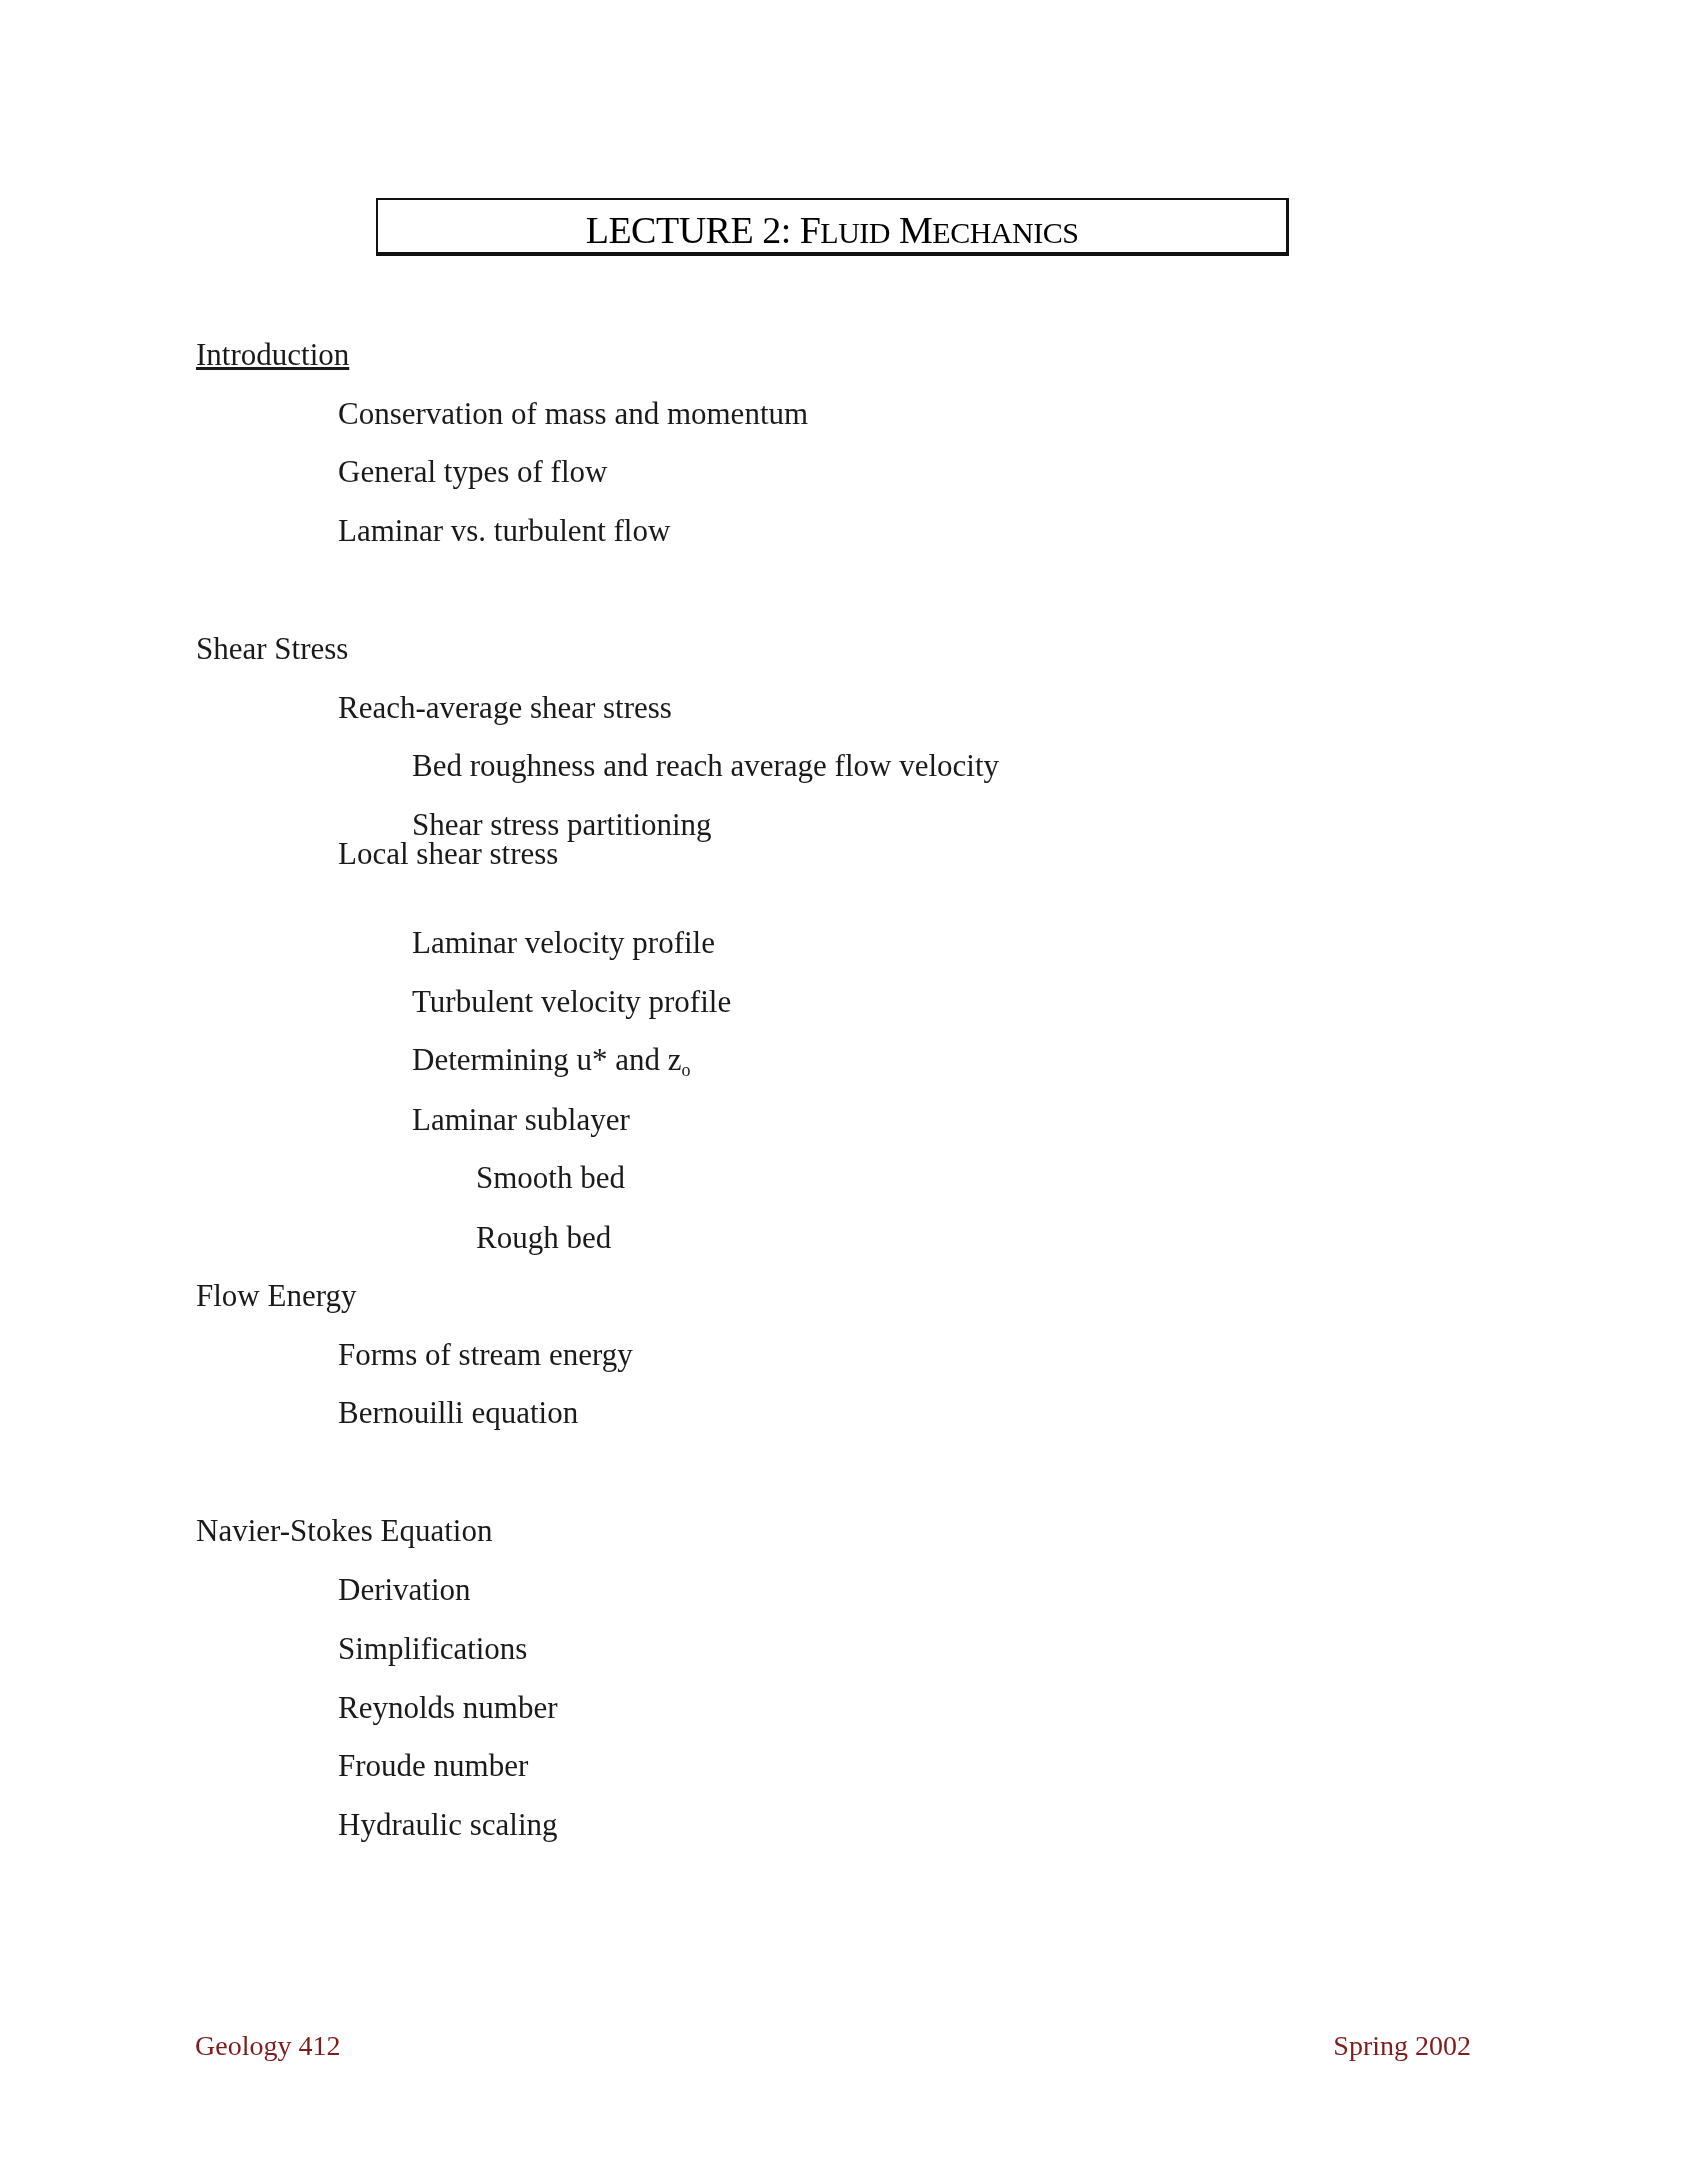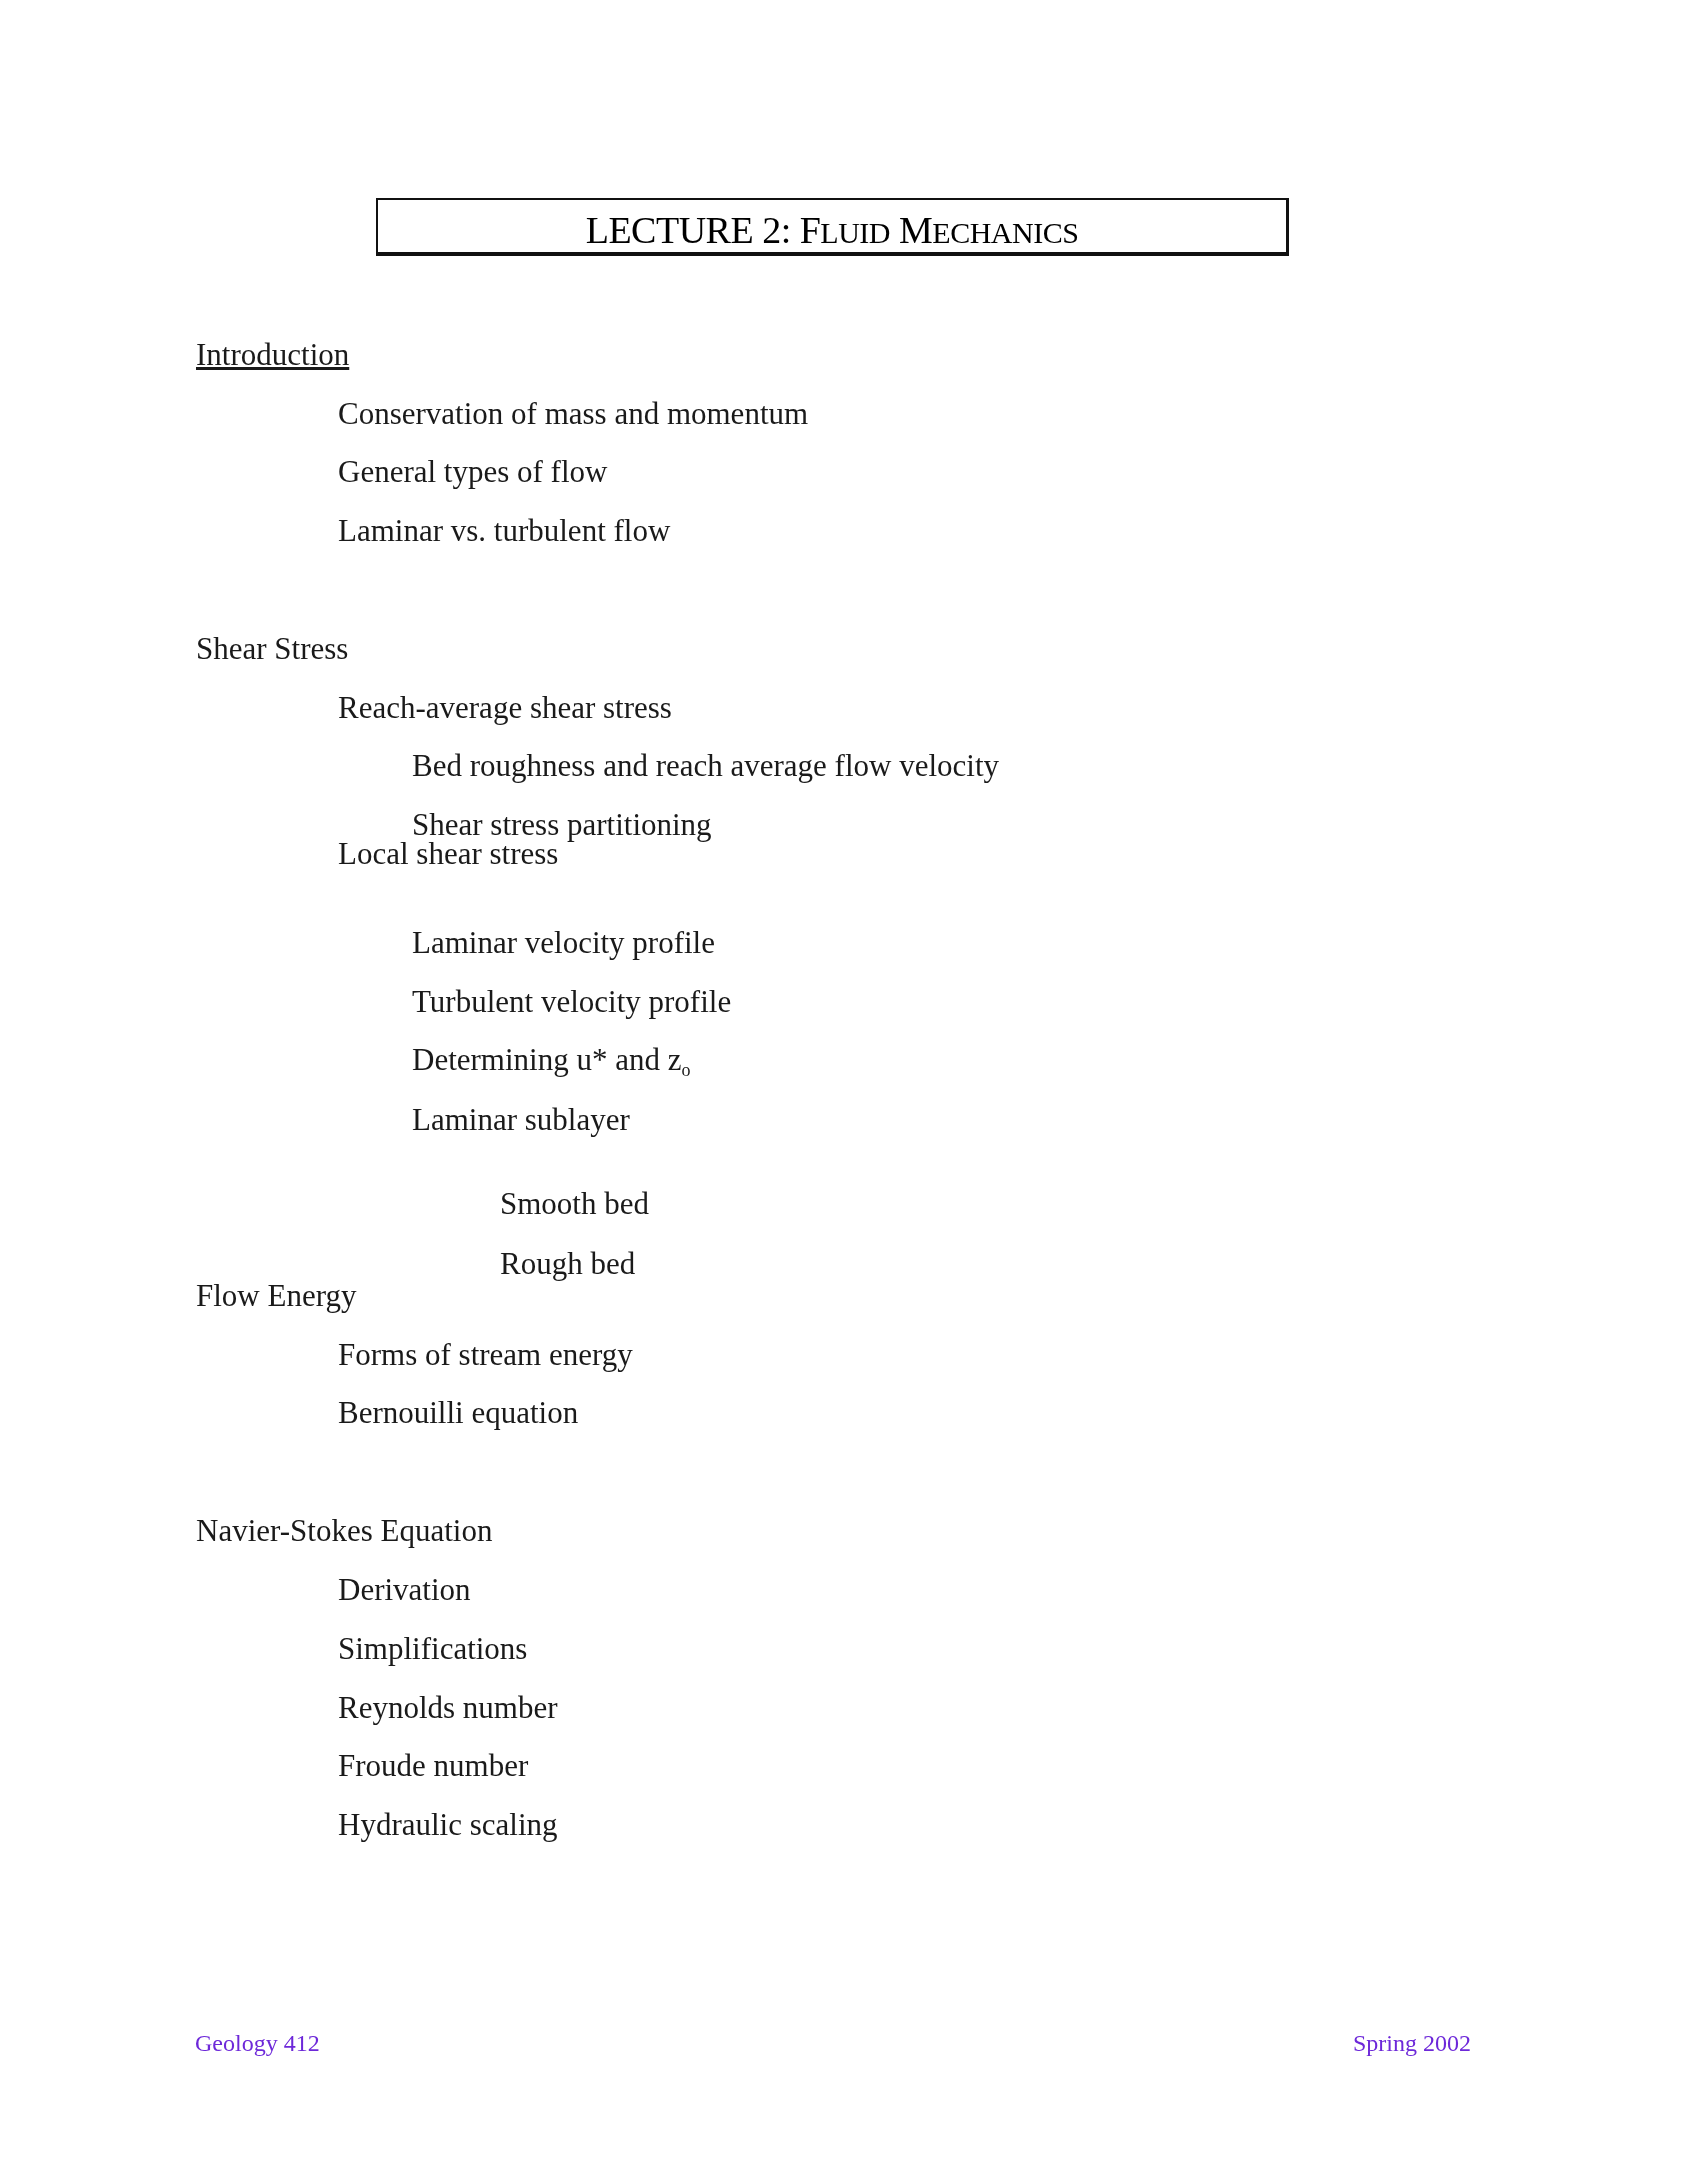--- a/index.html
+++ b/index.html
@@ -7,23 +7,23 @@
          font-family: "Liberation Serif", "DejaVu Serif", serif; color: #111; }
   .title-box { position: absolute; left: 376px; top: 198px; width: 913px; height: 58px;
                border: 2px solid #111; border-bottom-width: 4px; border-right-width: 3px;
                box-sizing: border-box; display: flex; align-items: flex-start; justify-content: center; }
   .title { margin-top: 8px; font-size: 38px; letter-spacing: -0.5px; color: #000; }
   .title .sc { font-size: 30px; }
   .item { position: absolute; font-size: 31px; white-space: nowrap; color: #1a1a1a; }
   .l0 { left: 196px; }
   .l1 { left: 294px; margin-left: 44px; }
   .l2 { left: 412px; }
-  .l3 { left: 500px; margin-top: 26px; }
+  .l3 { left: 476px; }
   .item sub { font-size: 18px; vertical-align: -6px; }
-  .footer { position: absolute; top: 2030px; font-size: 24px; color: #6d28d9; }
+  .footer { position: absolute; top: 2030px; font-size: 28px; color: #7f1d1d; }
   .footer.left { left: 195px; }
   .footer.right { right: 212px; }
 </style>
 </head>
 <body>
 
 <div class="title-box">
   <div class="title"><span>LECTURE 2: </span><span>F</span><span class="sc">LUID</span><span> </span><span>M</span><span class="sc">ECHANICS</span></div>
 </div>
 

